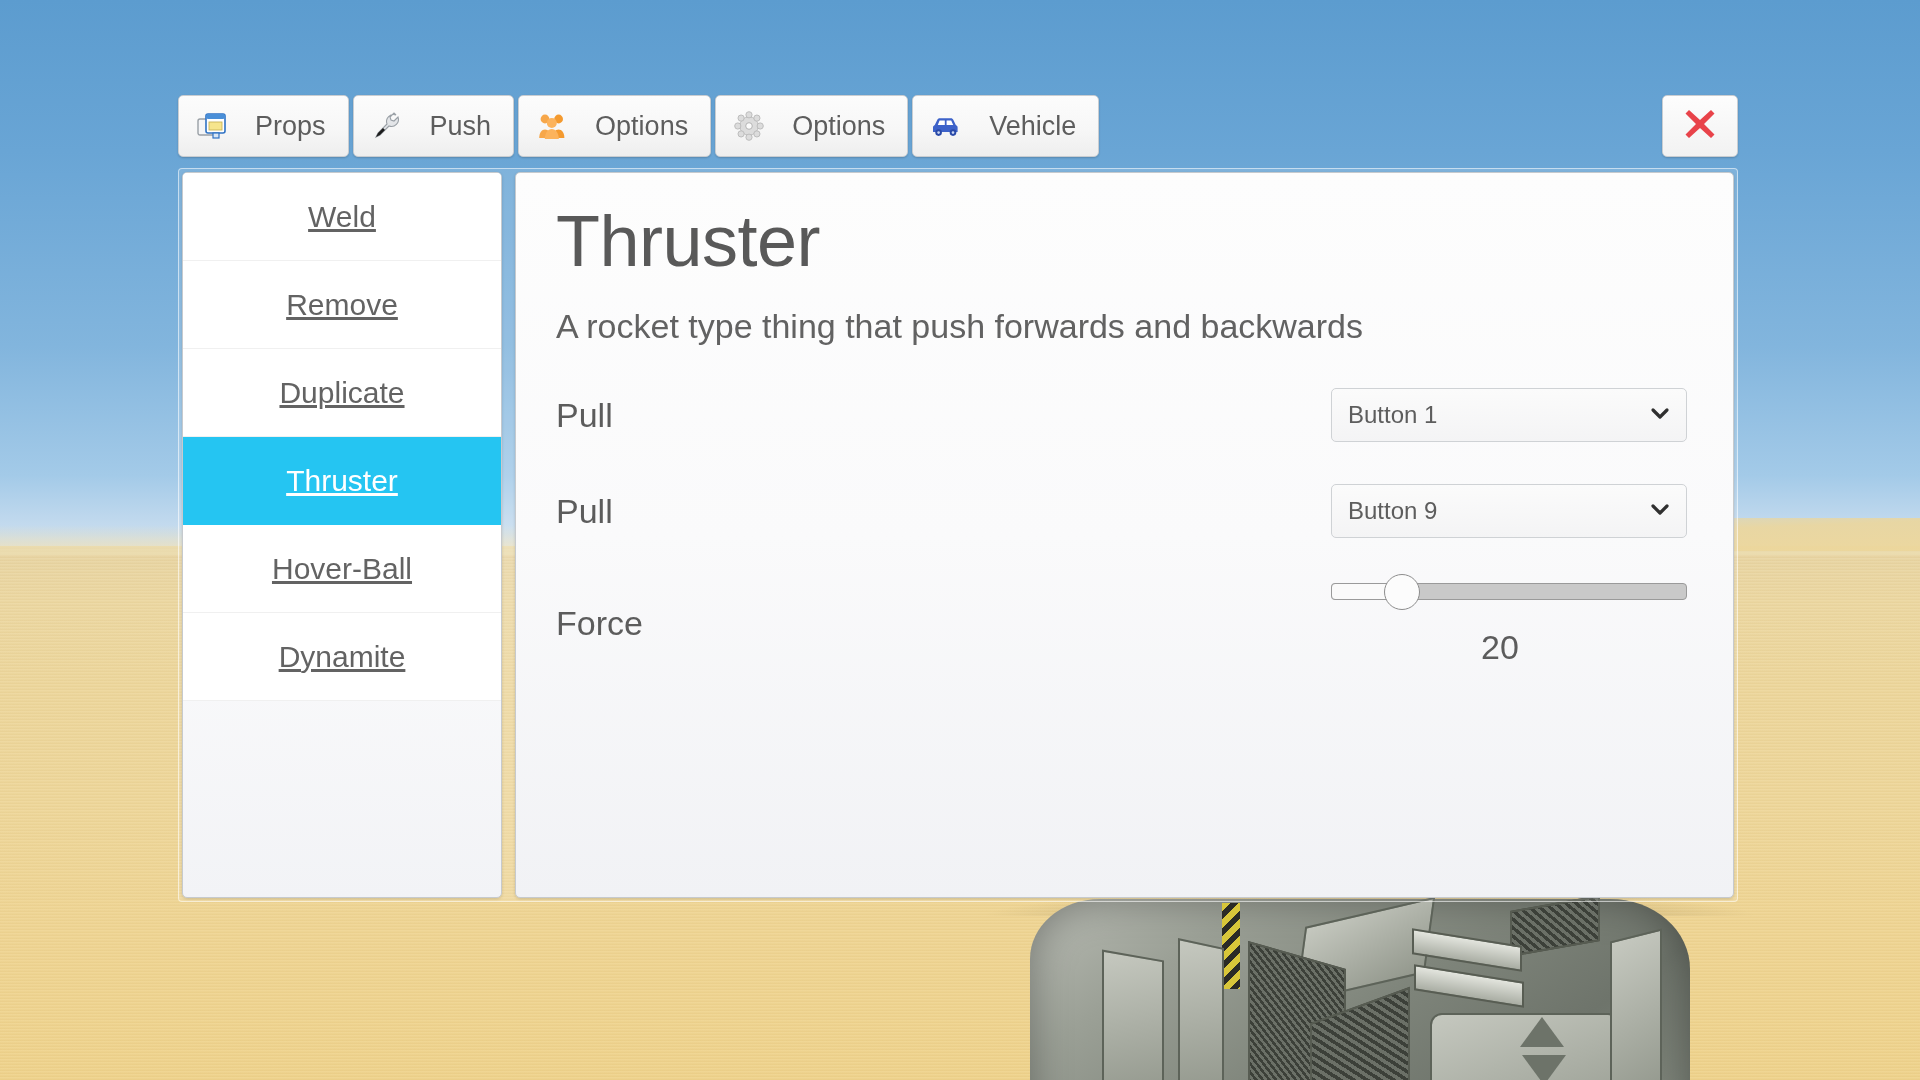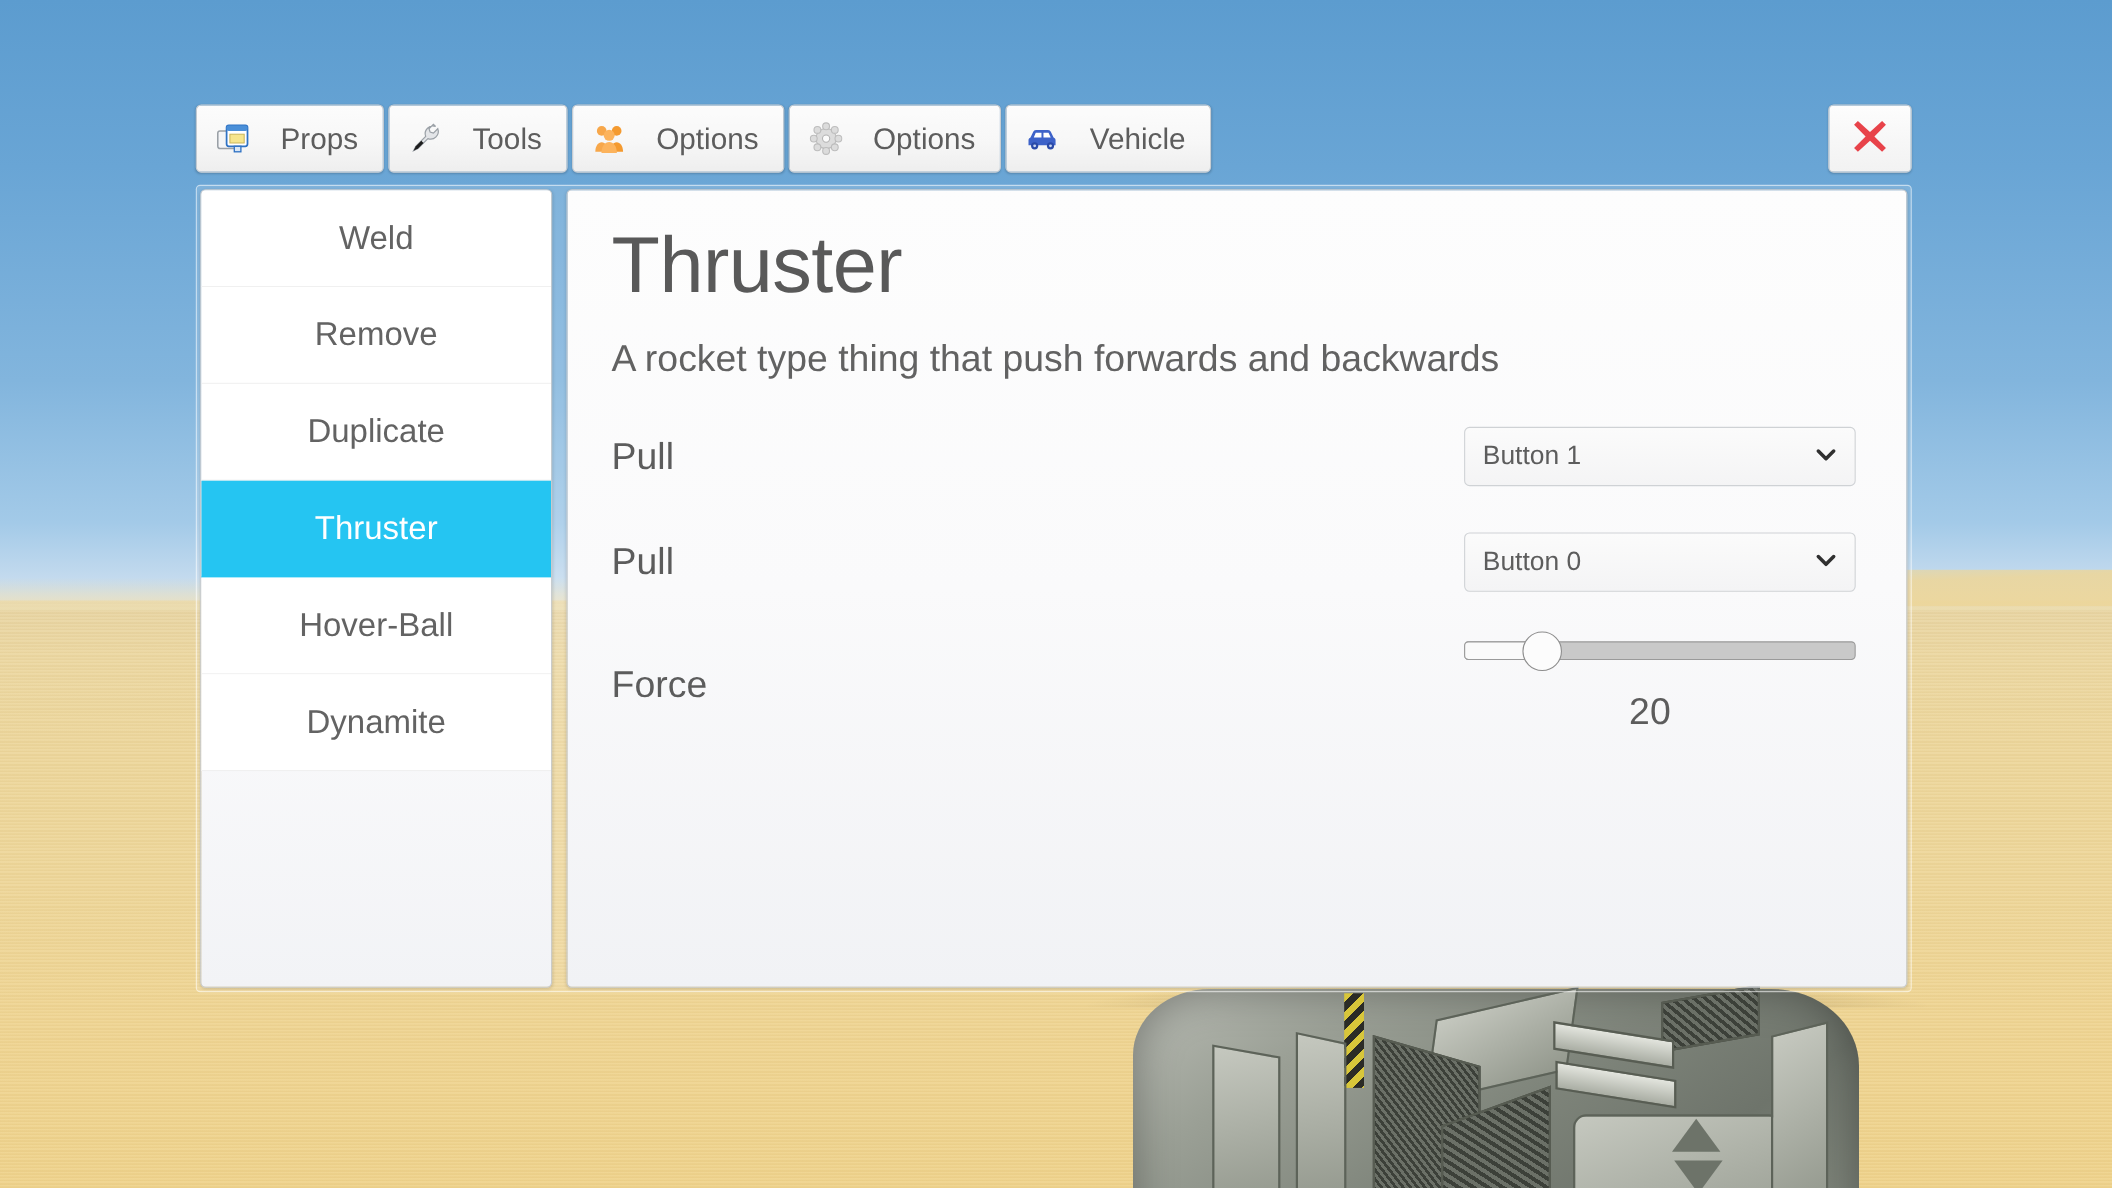--- a/index.html
+++ b/index.html
@@ -172,20 +172,21 @@
   .side-item {
     height: 88px;
     display: flex;
     align-items: center;
     justify-content: center;
     font-size: 30px;
     color: #636363;
     cursor: pointer;
     border-bottom: 1px solid #f0f0f0;
     background: #ffffff;
+    text-decoration: underline;
   }
   .side-item.selected {
     background: #25c5f2;
     color: #ffffff;
     border-bottom-color: #25c5f2;
   }
 
   
   #main-panel {
     flex: 1;
@@ -328,21 +329,21 @@
       <span class="tab-label">Props</span>
     </div>
 
     <div class="tab">
       <span class="tab-icon">
         <svg viewBox="0 0 30 30" width="30" height="30">
           <path d="M24 4a7 7 0 0 0-9 9L6 22l-2 4 4-2 9-9a7 7 0 0 0 9-9l-4 4-3-1-1-3 4-4z" fill="#e3e5e8" stroke="#9aa0a6" stroke-width="1.1"></path>
           <path d="M11 17l-5 5-2 4 4-2 5-5z" fill="#1d1d1d"></path>
         </svg>
       </span>
-      <span class="tab-label">Tools</span>
+      <span class="tab-label">Push</span>
     </div>
 
     <div class="tab">
       <span class="tab-icon">
         <svg viewBox="0 0 30 30" width="30" height="30">
           <circle cx="8" cy="8" r="4.4" fill="#f7a74a"></circle>
           <path d="M2.2 27c0-5.2 2.6-8.6 5.8-8.6S13.8 21.8 13.8 27z" fill="#f7a74a"></path>
           <circle cx="21.6" cy="8" r="4.4" fill="#f49a2f"></circle>
           <path d="M15.8 27c0-5.2 2.6-8.6 5.8-8.6S27.4 21.8 27.4 27z" fill="#f49a2f"></path>
           <circle cx="14.8" cy="12" r="5" fill="#fcb35c"></circle>
@@ -433,21 +434,21 @@
               </svg>
             </span>
           </div>
         </div>
       </div>
 
       <div class="row">
         <div class="row-label">Pull</div>
         <div class="row-control">
           <div class="dropdown">
-            <span class="dropdown-value">Button 0</span>
+            <span class="dropdown-value">Button 9</span>
             <span>
               <svg viewBox="0 0 24 24" width="24" height="24">
                 <path d="M5 9l7 7 7-7" fill="none" stroke="#303030" stroke-width="3.2" stroke-linecap="round" stroke-linejoin="round"></path>
               </svg>
             </span>
           </div>
         </div>
       </div>
 
       <div class="row">

